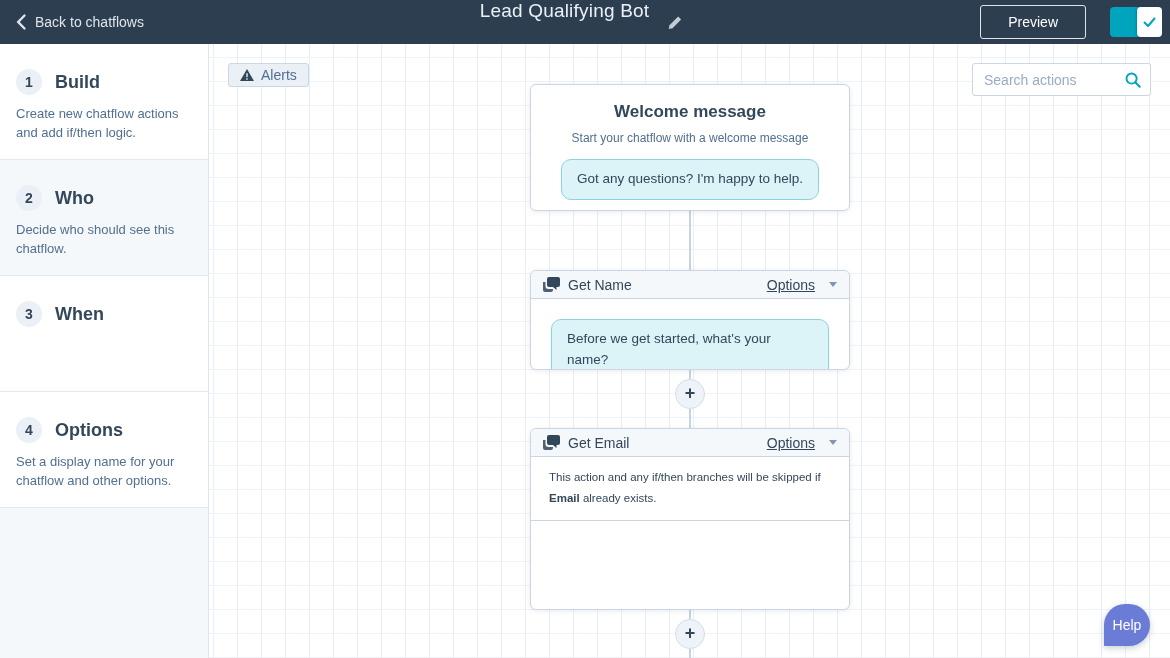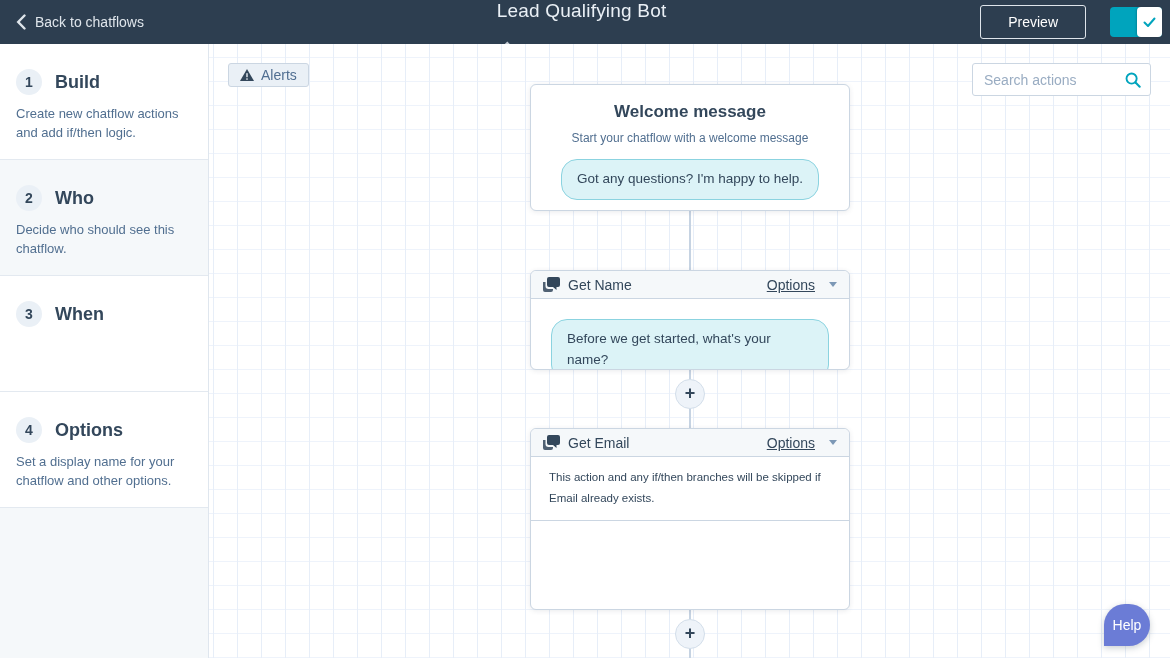--- a/index.html
+++ b/index.html
@@ -2,21 +2,21 @@
 <html><head>
 <meta charset="utf-8">
 <style>
   * { margin:0; padding:0; box-sizing:border-box; }
   body { font-family:"Liberation Sans", sans-serif; background:#fff; }
   .app { position:relative; width:1170px; height:658px; overflow:hidden; background:#fff; }
 
   
   .topbar { position:relative; height:44px; background:#2d3e50; display:flex; align-items:center; justify-content:space-between; padding:0 8px 0 16px; }
   .back-link { display:flex; align-items:center; gap:9px; color:#dfe5eb; font-size:14px; cursor:pointer;text-align:center; }
-  .title-wrap { position:absolute; left:50%; top:0; height:44px; transform:translateX(-52%); display:flex; gap:18px;flex-direction:column; }
+  .title-wrap { position:absolute; left:50%; top:0; height:44px; transform:translateX(-52%); display:flex; gap:18px; }
   .page-title { color:#eaf0f6; font-size:19px; letter-spacing:.2px; }
   .pencil-btn { display:flex; align-items:center; cursor:pointer; opacity:.85; }
   .top-right { display:flex; align-items:center; gap:24px; }
   .preview-btn { background:transparent; border:1px solid #dfe5eb; border-radius:3px; color:#fff; font-size:14px; font-family:inherit; padding:8px 27px; cursor:pointer; }
   .toggle { position:relative; width:52px; height:30px; background:#00a4bd; border-radius:4px; cursor:pointer; }
   .toggle-knob { position:absolute; right:0; top:0; width:25px; height:30px; background:#fff; border-radius:4px; display:flex; align-items:center; justify-content:center; box-shadow:-1px 0 2px rgba(0,0,0,.18); }
 
   
   .main { display:flex; height:614px; }
   .sidebar { width:209px; flex:0 0 209px; background:#fff; border-right:1px solid #dfe6ee; display:flex; flex-direction:column; }
@@ -48,35 +48,35 @@
   .plus-btn { position:absolute; left:466px; width:30px; height:30px; border-radius:50%; background:#eef3f9;
     border:1px solid #d3deea; color:#33475b; font-size:18px; font-weight:bold; display:flex; align-items:center;
     justify-content:center; cursor:pointer; z-index:2; padding-bottom:2px; }
 
   .card { position:absolute; left:321px; width:320px; background:#fff; border:1px solid #cbd6e2; border-radius:6px;
     box-shadow:0 1px 5px rgba(45,62,80,.10); z-index:1; }
   .card-welcome { top:40px; height:127px; text-align:center; padding-top:17px; }
   .wc-title { font-size:17px; font-weight:bold; color:#33475b; }
   .wc-sub { margin-top:9px; font-size:12px; color:#516f90; }
 
-  .bubble { display:inline-block; background:#dcf3f7; border:1px solid #8bd3e0; border-radius:16px;
+  .bubble { display:inline-block; background:#dcf3f7; border:1px solid #8bd3e0; border-radius:10px;
     padding:9px 15px; font-size:13.5px; color:#33475b; line-height:1.55; text-align:left; }
   .card-welcome .bubble { margin-top:14px; }
 
   .card-action { overflow:hidden; }
   .card-getname { top:226px; height:100px; }
   .card-getemail { top:384px; height:182px; }
   .card-header { height:28px; background:#f5f8fa; border-bottom:1px solid #cbd6e2; border-radius:5px 5px 0 0;
     display:flex; align-items:center; padding:0 12px; gap:8px; }
   .card-header-title { font-size:14px; color:#33475b; flex:1; }
   .options-link { font-size:14px; color:#33475b; text-decoration:underline; cursor:pointer; }
   .caret { width:0; height:0; border-left:4px solid transparent; border-right:4px solid transparent; border-top:5px solid #7c98b6; margin-left:6px; cursor:pointer; }
   .card-body { padding:20px; }
   .note { padding:10px 18px 12px 18px; font-size:11.5px; line-height:1.8; color:#33475b; border-bottom:1px solid #cbd6e2; }
-  .note b { font-weight:normal;margin-top:26px; }
+  .note b { font-weight:bold;margin-top:26px; }
   .email-bubble { width:281px; font-size:13px; }
   .token-chip { display:inline-block; background:#fde8e4; color:#f2545b; font-size:12.5px; padding:1px 9px; margin:0 5px; border-radius:2px; }
 
   .help-btn { position:absolute; right:20px; bottom:12px; width:46px; height:42px; background:#6b7cd6;
     border-radius:22px 22px 22px 0; color:#fff; font-size:14px; display:flex; align-items:center; justify-content:center;
     cursor:pointer; box-shadow:0 2px 6px rgba(45,62,80,.25); }
 </style>
 </head>
 <body>
 

